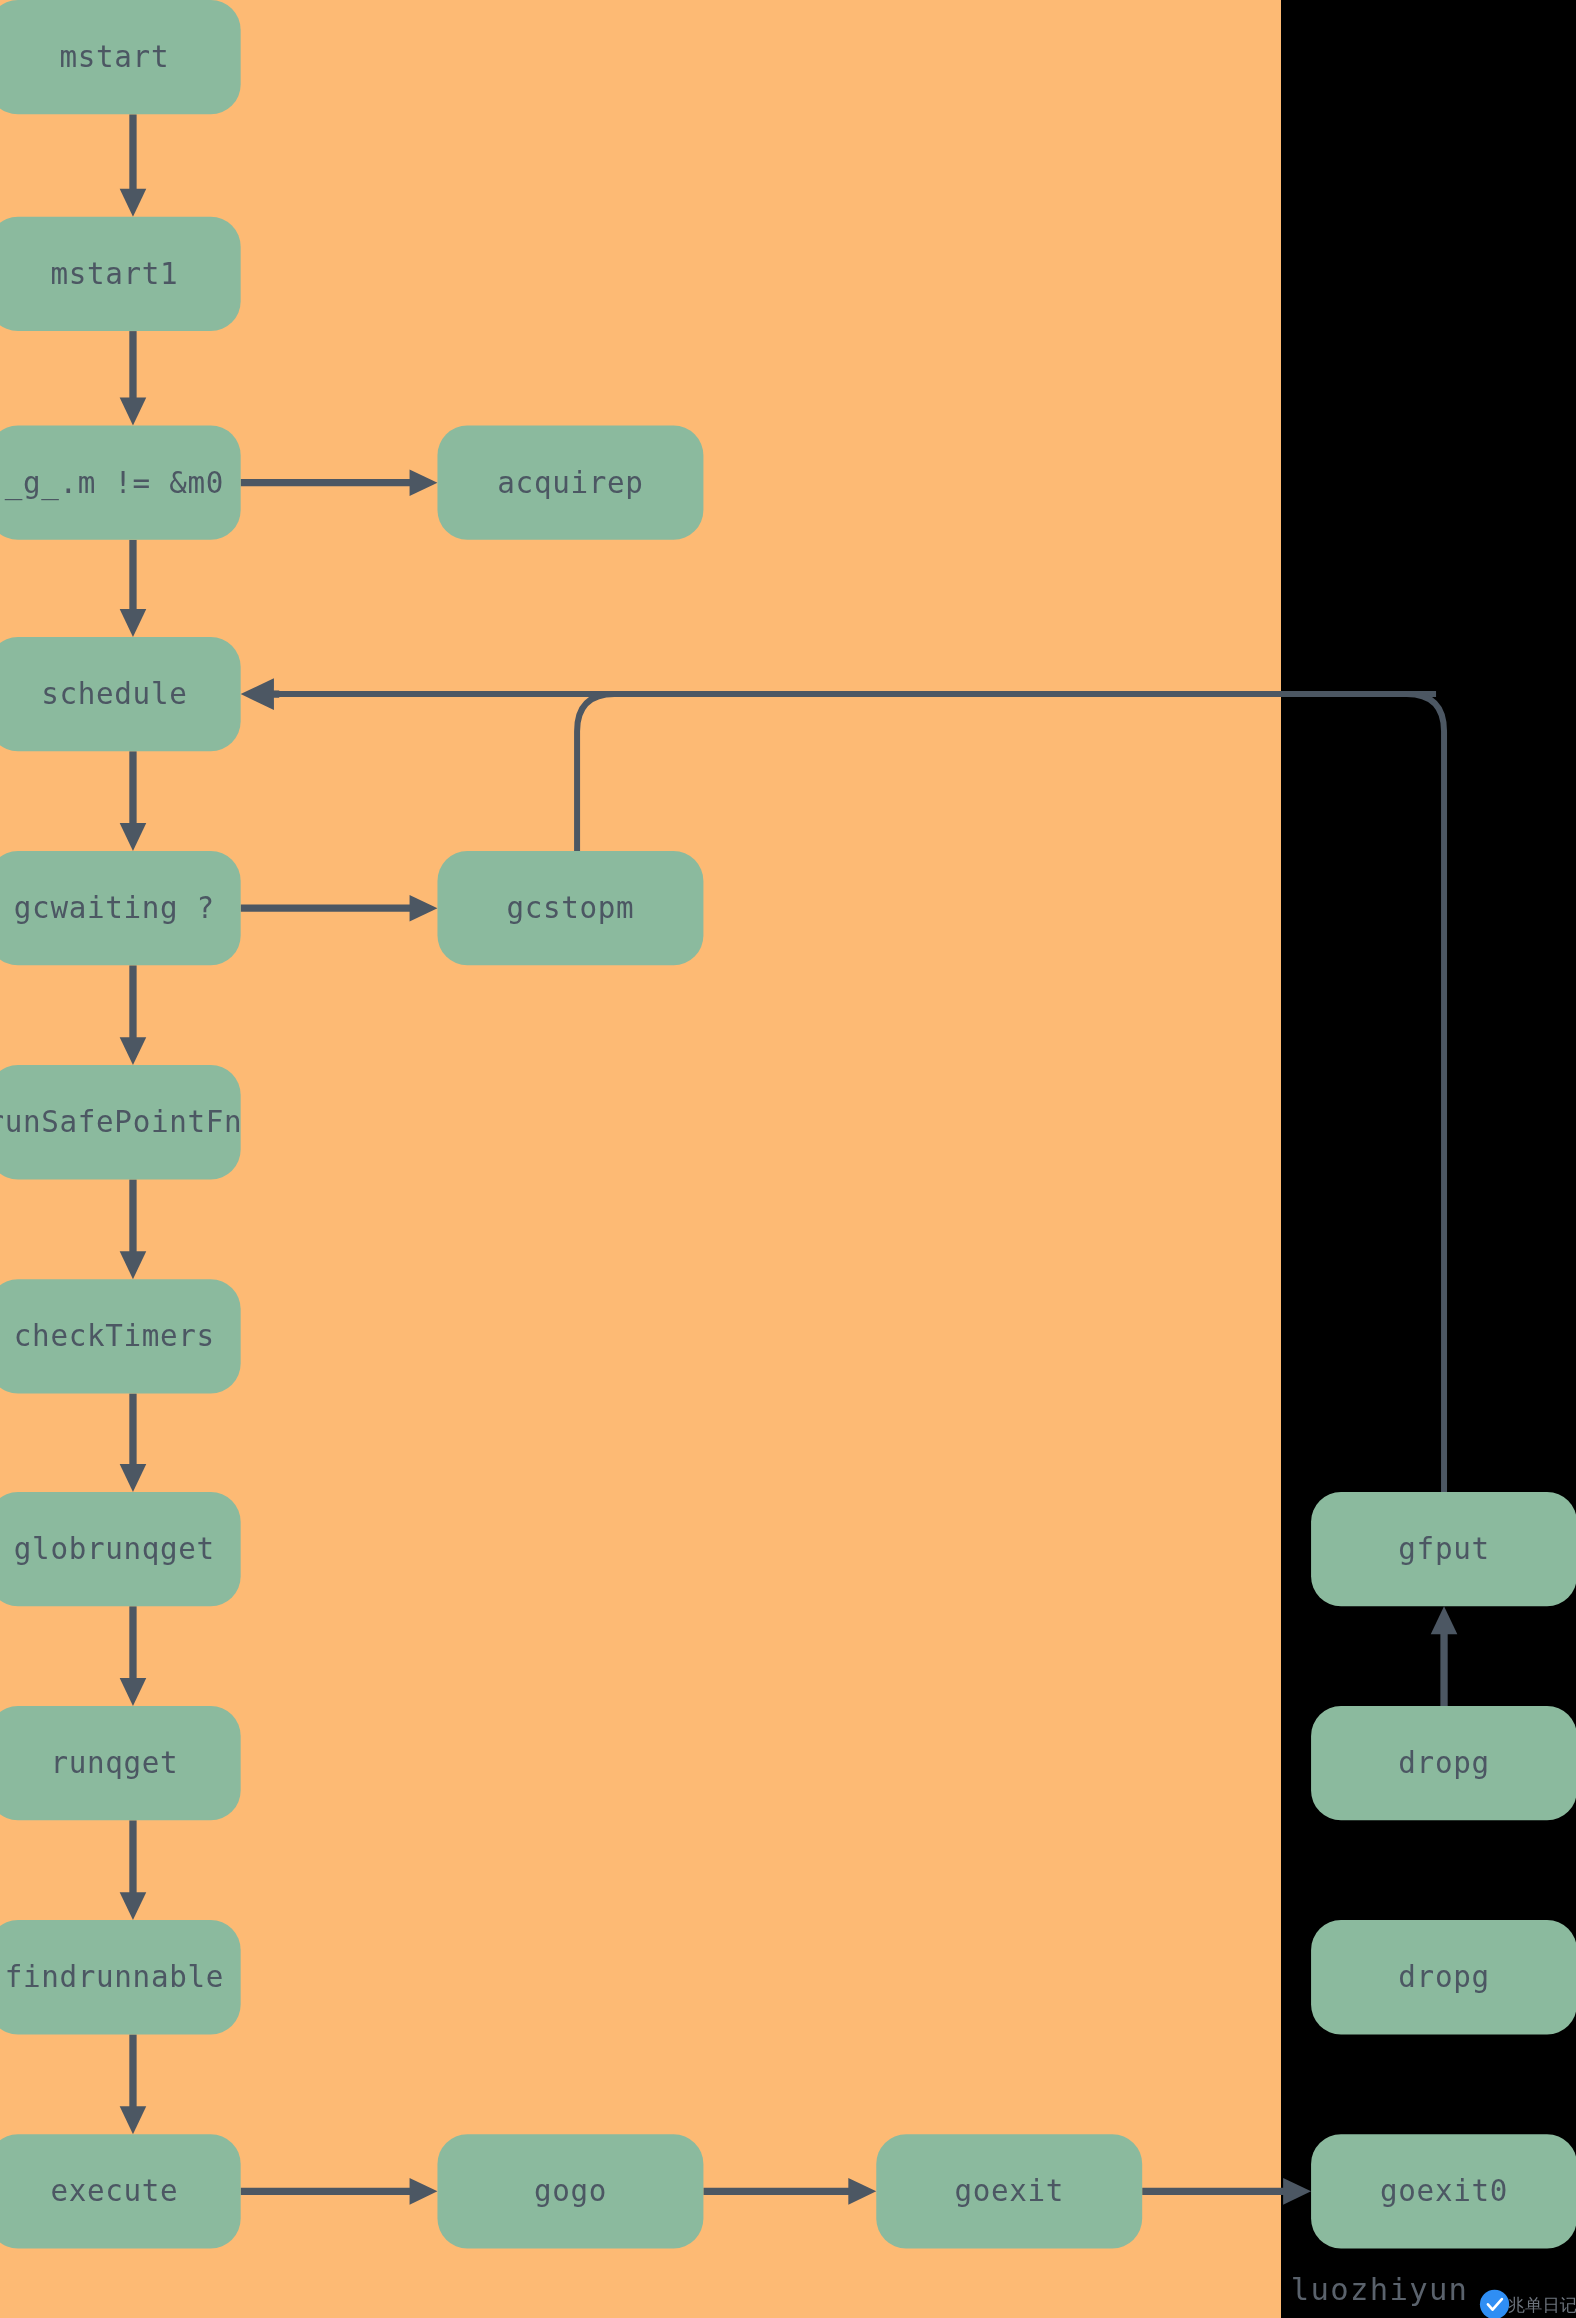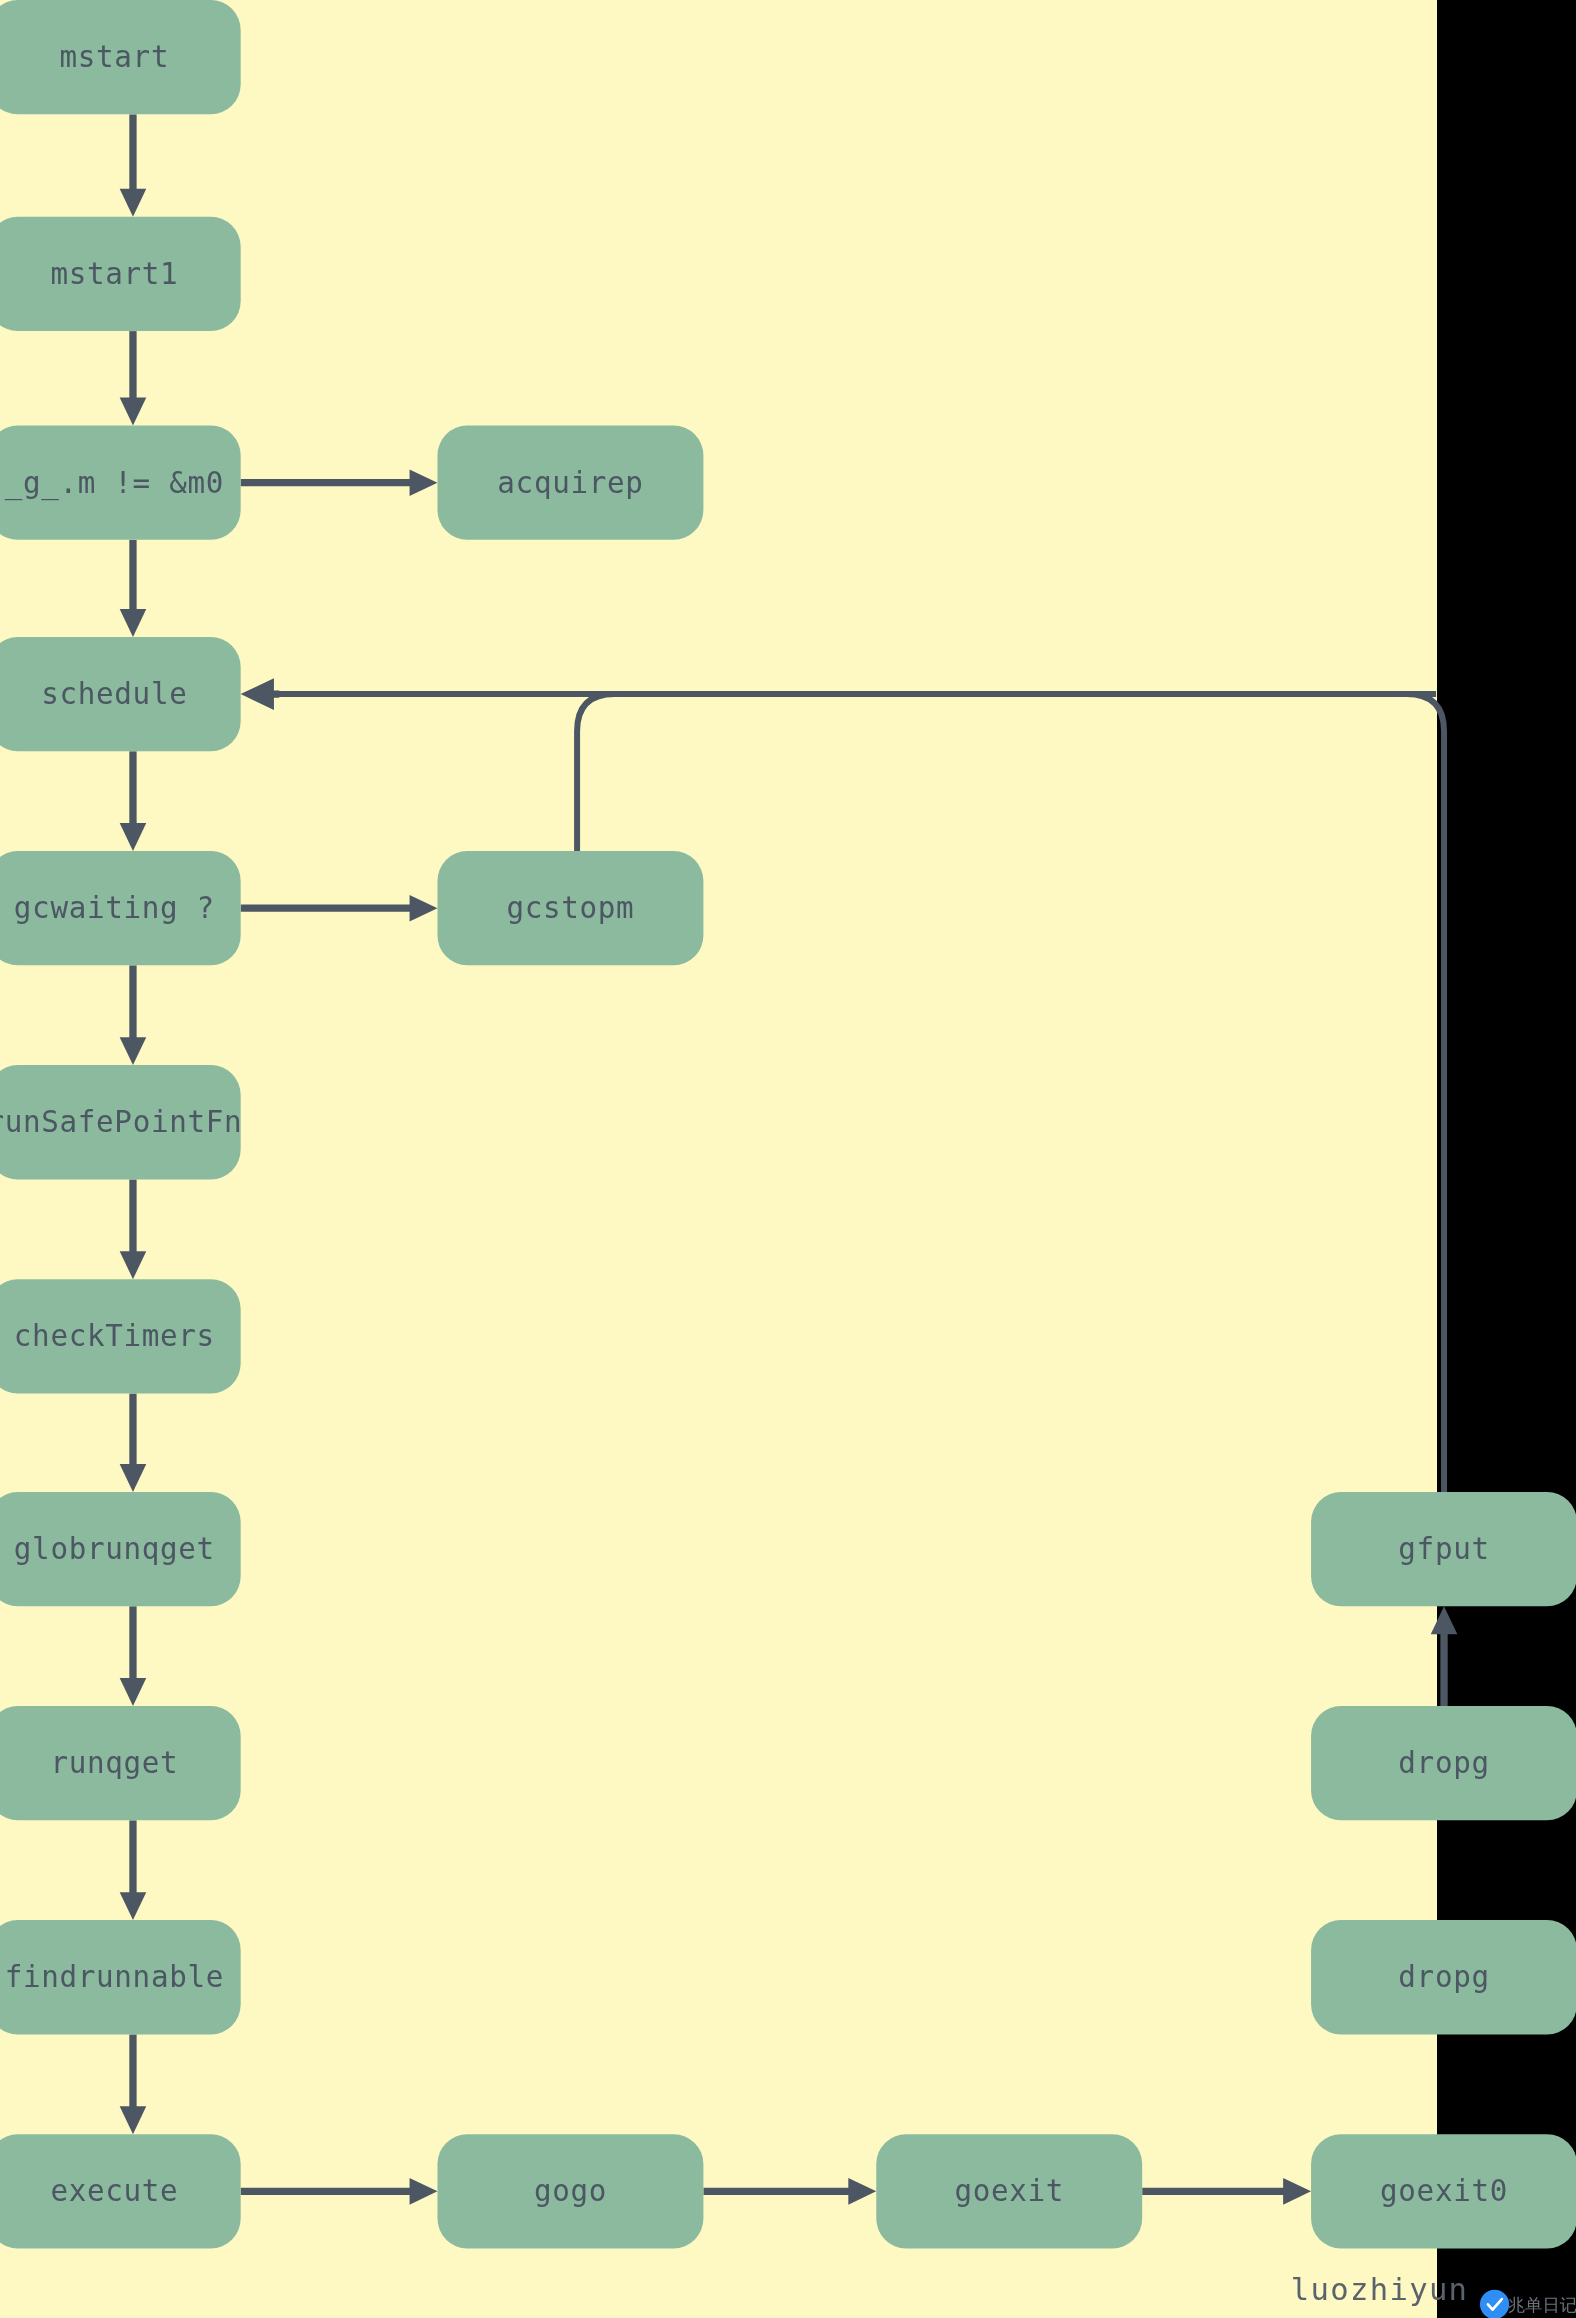--- a/index.html
+++ b/index.html
@@ -5,23 +5,23 @@
   html, body {
     margin: 0;
     padding: 0;
     background: #000000;
     width: 1577px;
     height: 2319px;
     overflow: hidden;
   }
   #stage {
     position: relative;
-    width: 1437px;
+    width: 1281px;
     height: 2319px;
-    background: #fef9c3;
+    background: #fdba74;
   }
   svg#flow {
     position: absolute;
     left: 0;
     top: 0;
     width: 1577px;
     height: 2319px;
     display: block;
   }
   .node-rect {

